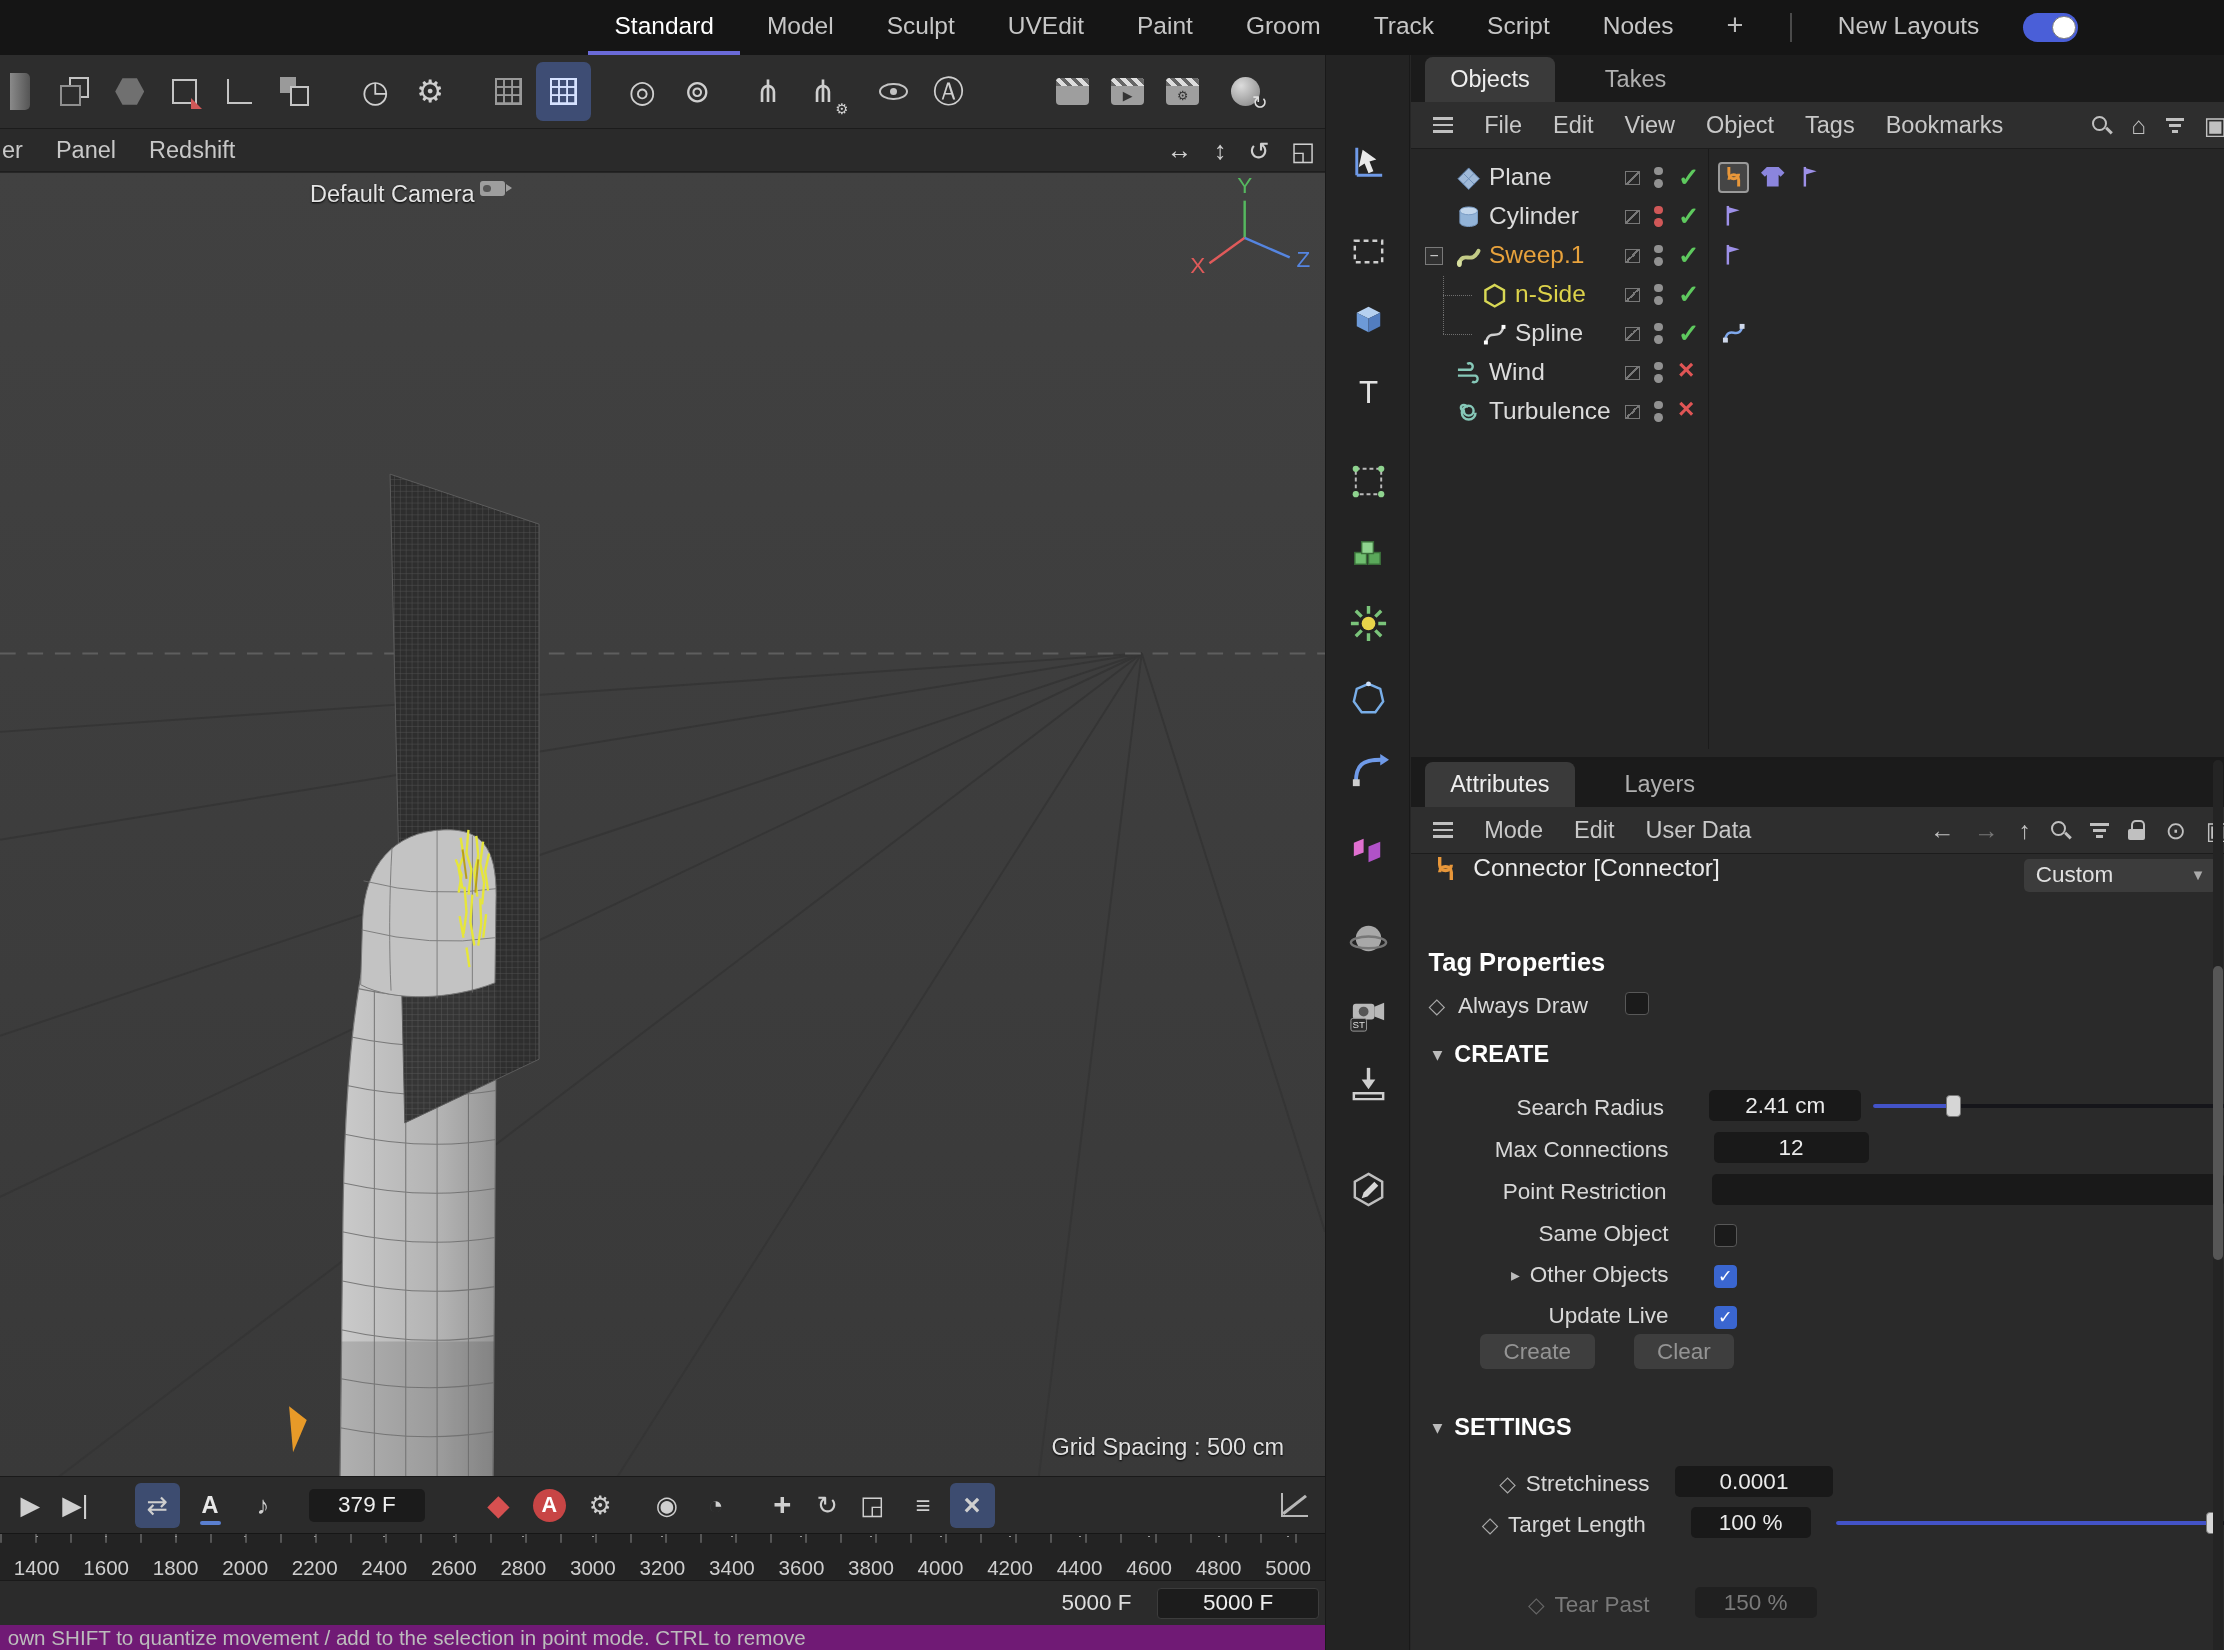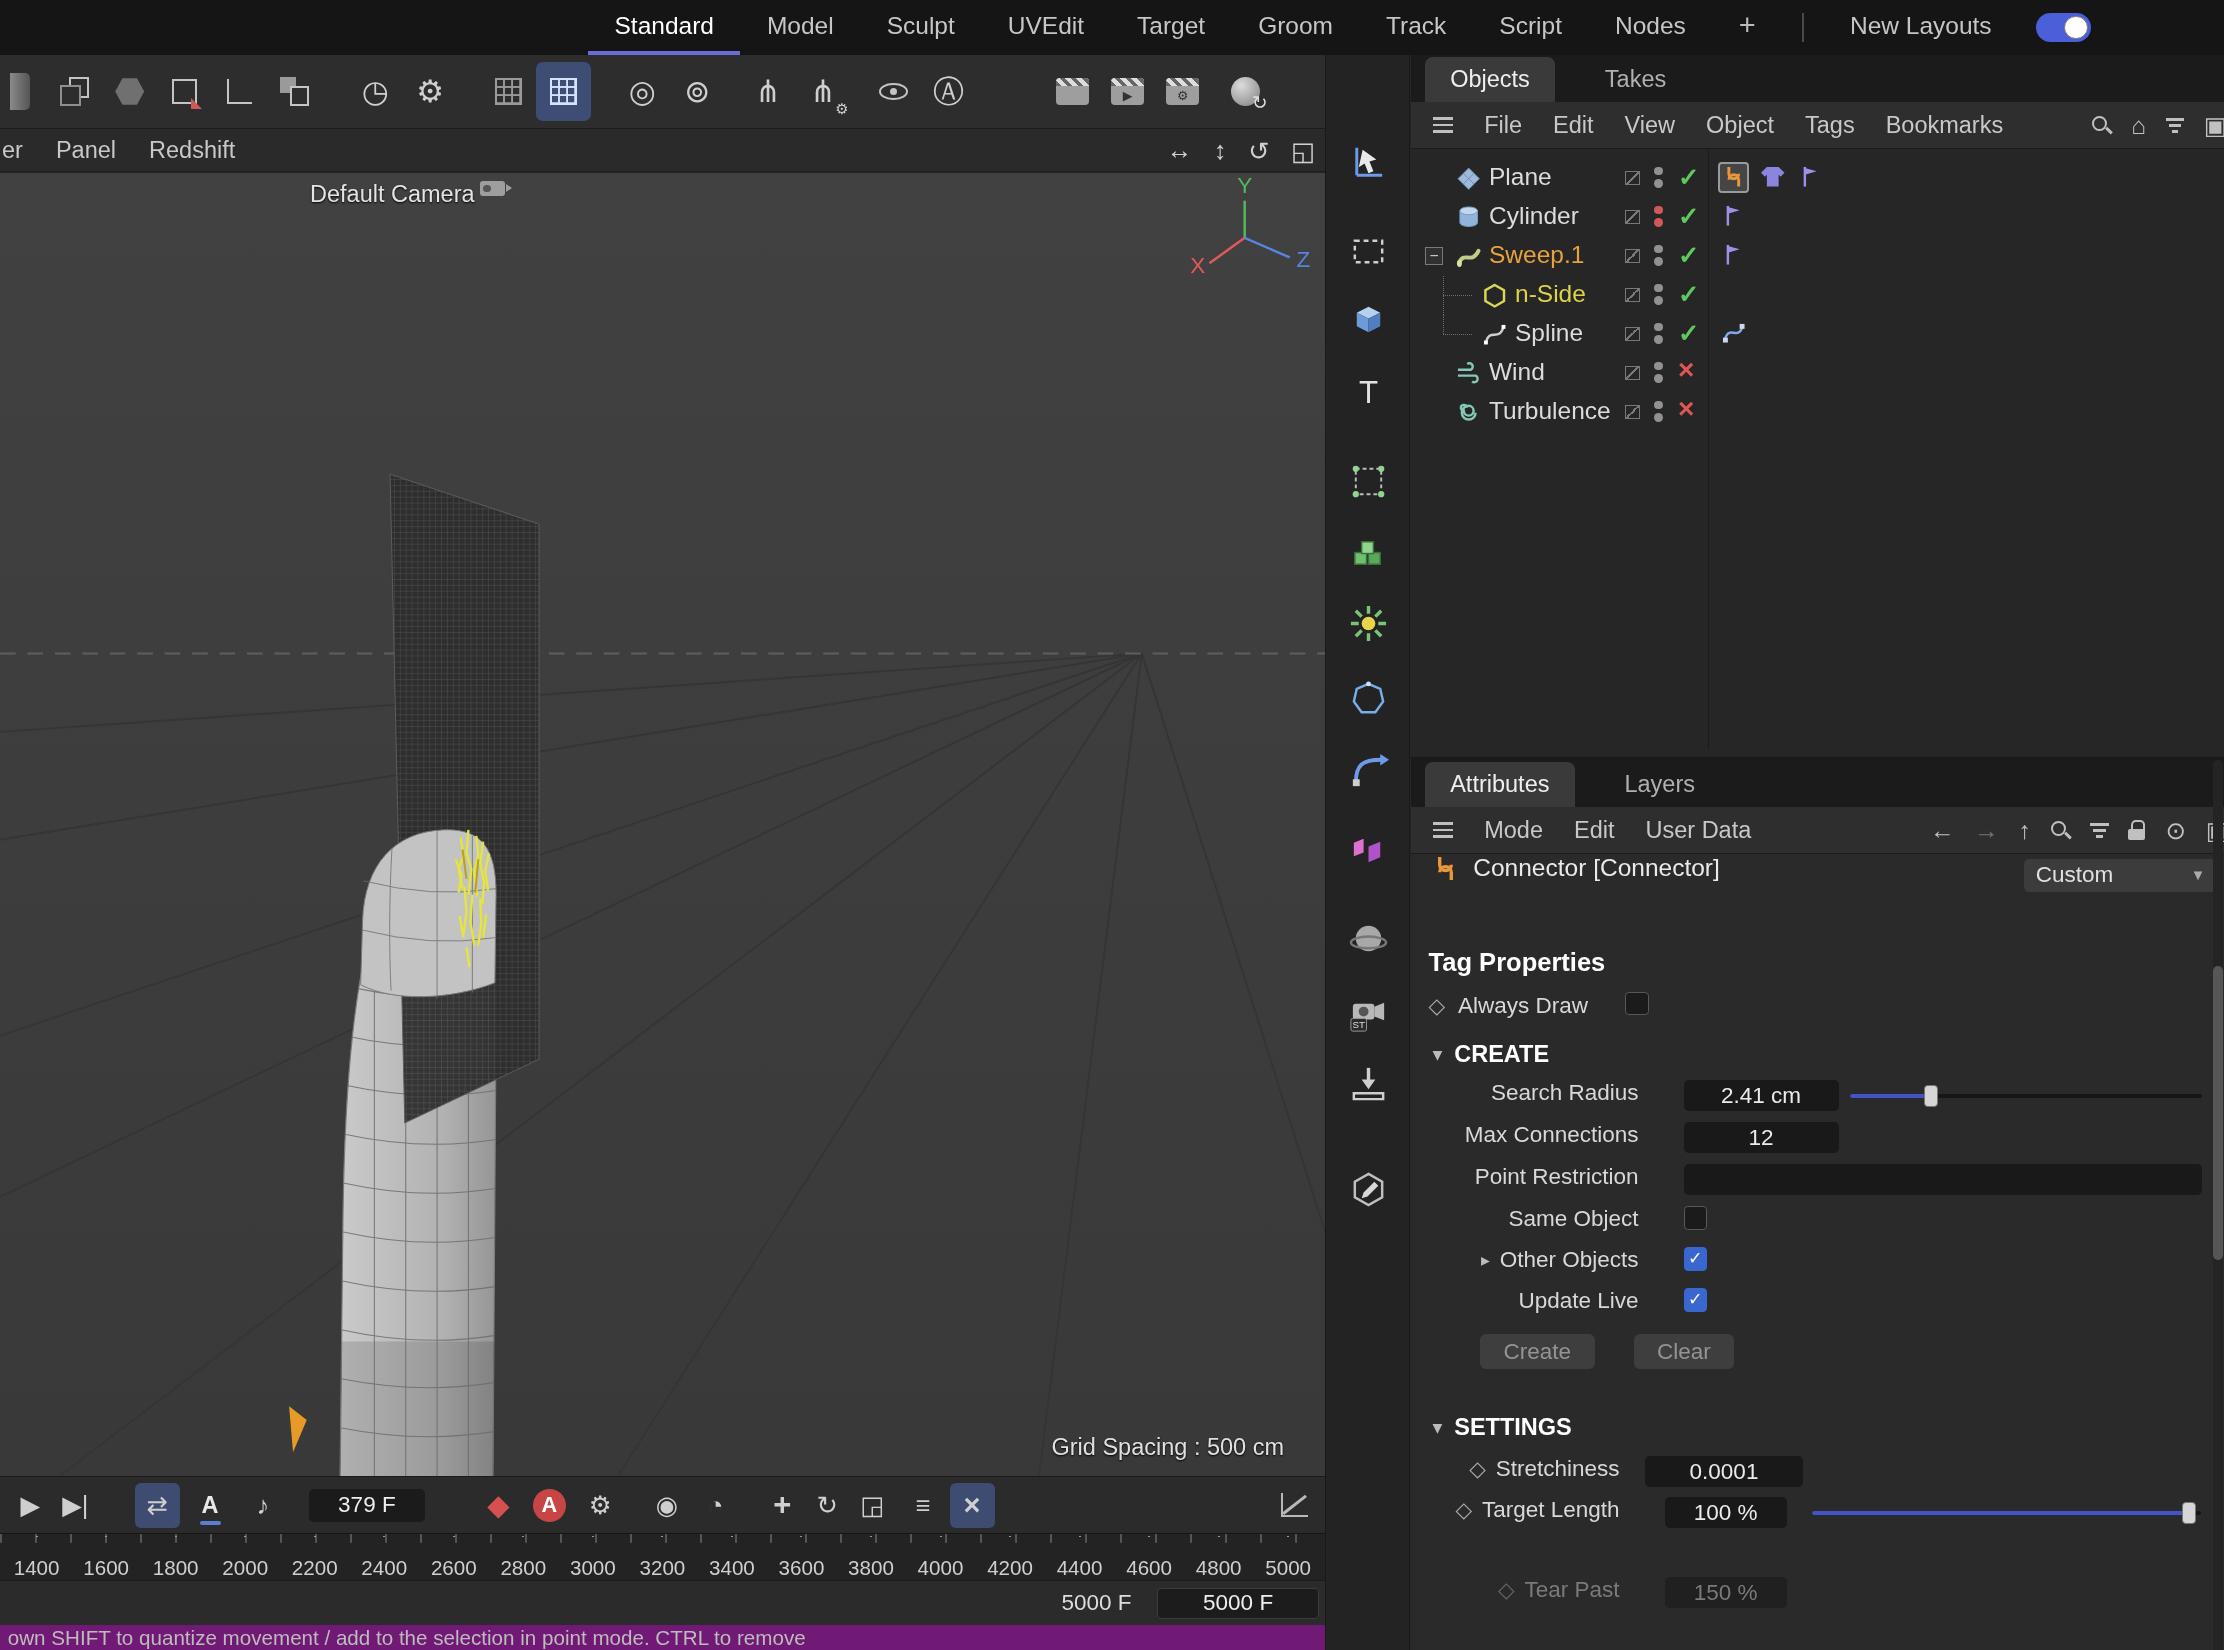--- a/index.html
+++ b/index.html
@@ -112,21 +112,21 @@
   .mbtn.active{background:#5a5ed0;color:#fff;}
   .atitle{position:absolute;left:17.6px;top:188px;font-size:25.5px;font-weight:bold;color:#fff;}
   .adraw{position:absolute;left:0;top:227px;width:100%;height:39px;}
   .adraw .dm{position:absolute;left:17.6px;top:5.9px;font-size:21.6px;color:#aaa;}
   .adraw .lb{position:absolute;left:47px;top:5.9px;font-size:22.5px;color:#d8d8d8;}
   .cb{width:23.5px;height:23.5px;border:1px solid #585858;background:#1b1b1b;border-radius:3.9px;display:flex;align-items:center;justify-content:center;color:#fff;font-size:17.6px;flex:0 0 auto;}
   .cb.on{background:#3a66d0;border-color:#3a66d0;}
   .adraw .cb{position:absolute;left:214px;top:4.9px;}
   .asec{position:absolute;left:21.6px;display:flex;gap:11.8px;align-items:center;font-size:23.5px;font-weight:bold;color:#fff;height:37px;}
   .asec .chev{color:#bbb;font-size:19.6px;font-weight:normal;}
-  .arow{position:absolute;left:0;width:100%;height:41px;display:flex;align-items:flex-start;}
+  .arow{position:absolute;left:0;width:100%;height:41px;display:flex;align-items:flex-end;padding-left:30px;}
   .albl{width:253px;text-align:right;padding-right:25.5px;font-size:22.5px;color:#d8d8d8;display:flex;justify-content:flex-end;align-items:center;gap:9.8px;white-space:nowrap;}
   .albl.s{width:234px;}
   .albl .dm{font-size:21.6px;color:#aaa;} .albl .ex{font-size:17.6px;color:#bbb;}
   .fld{height:31px;background:#191919;border-radius:4.9px;color:#ebebeb;font-size:22.5px;display:flex;align-items:center;justify-content:center;margin-left:19.6px;}
   .slider{position:relative;height:31px;flex:0 0 auto;}
   .track{position:absolute;left:0;right:0;top:13.7px;height:3.9px;background:#15151a;border-radius:2px;}
   .fill{position:absolute;left:0;top:13.7px;height:3.9px;background:#4353c8;border-radius:2px;}
   .knob{position:absolute;top:4.9px;width:14.7px;height:22.5px;background:#d6d6d6;border:1px solid #777;border-radius:3.9px;}
   .abtns{position:absolute;top:574px;left:69px;display:flex;gap:39px;}
   .abtn{min-width:94px;height:35px;padding:0 23.5px;background:#3e3e3e;border-radius:5.9px;color:#949494;font-size:22.5px;display:flex;align-items:center;justify-content:center;}
@@ -164,21 +164,21 @@
 </head>
 <body>
 
 <div id="root">
 
   <div id="menubar">
     <div class="mtab active">Standard</div>
     <div class="mtab">Model</div>
     <div class="mtab">Sculpt</div>
     <div class="mtab">UVEdit</div>
-    <div class="mtab">Target</div>
+    <div class="mtab">Paint</div>
     <div class="mtab">Groom</div>
     <div class="mtab">Track</div>
     <div class="mtab">Script</div>
     <div class="mtab">Nodes</div>
     <div class="mtab plus">+</div>
     <div class="vsep"></div>
     <div class="mtab">New Layouts</div>
     <div class="pill">
         <div class="knob"></div>
       </div>

